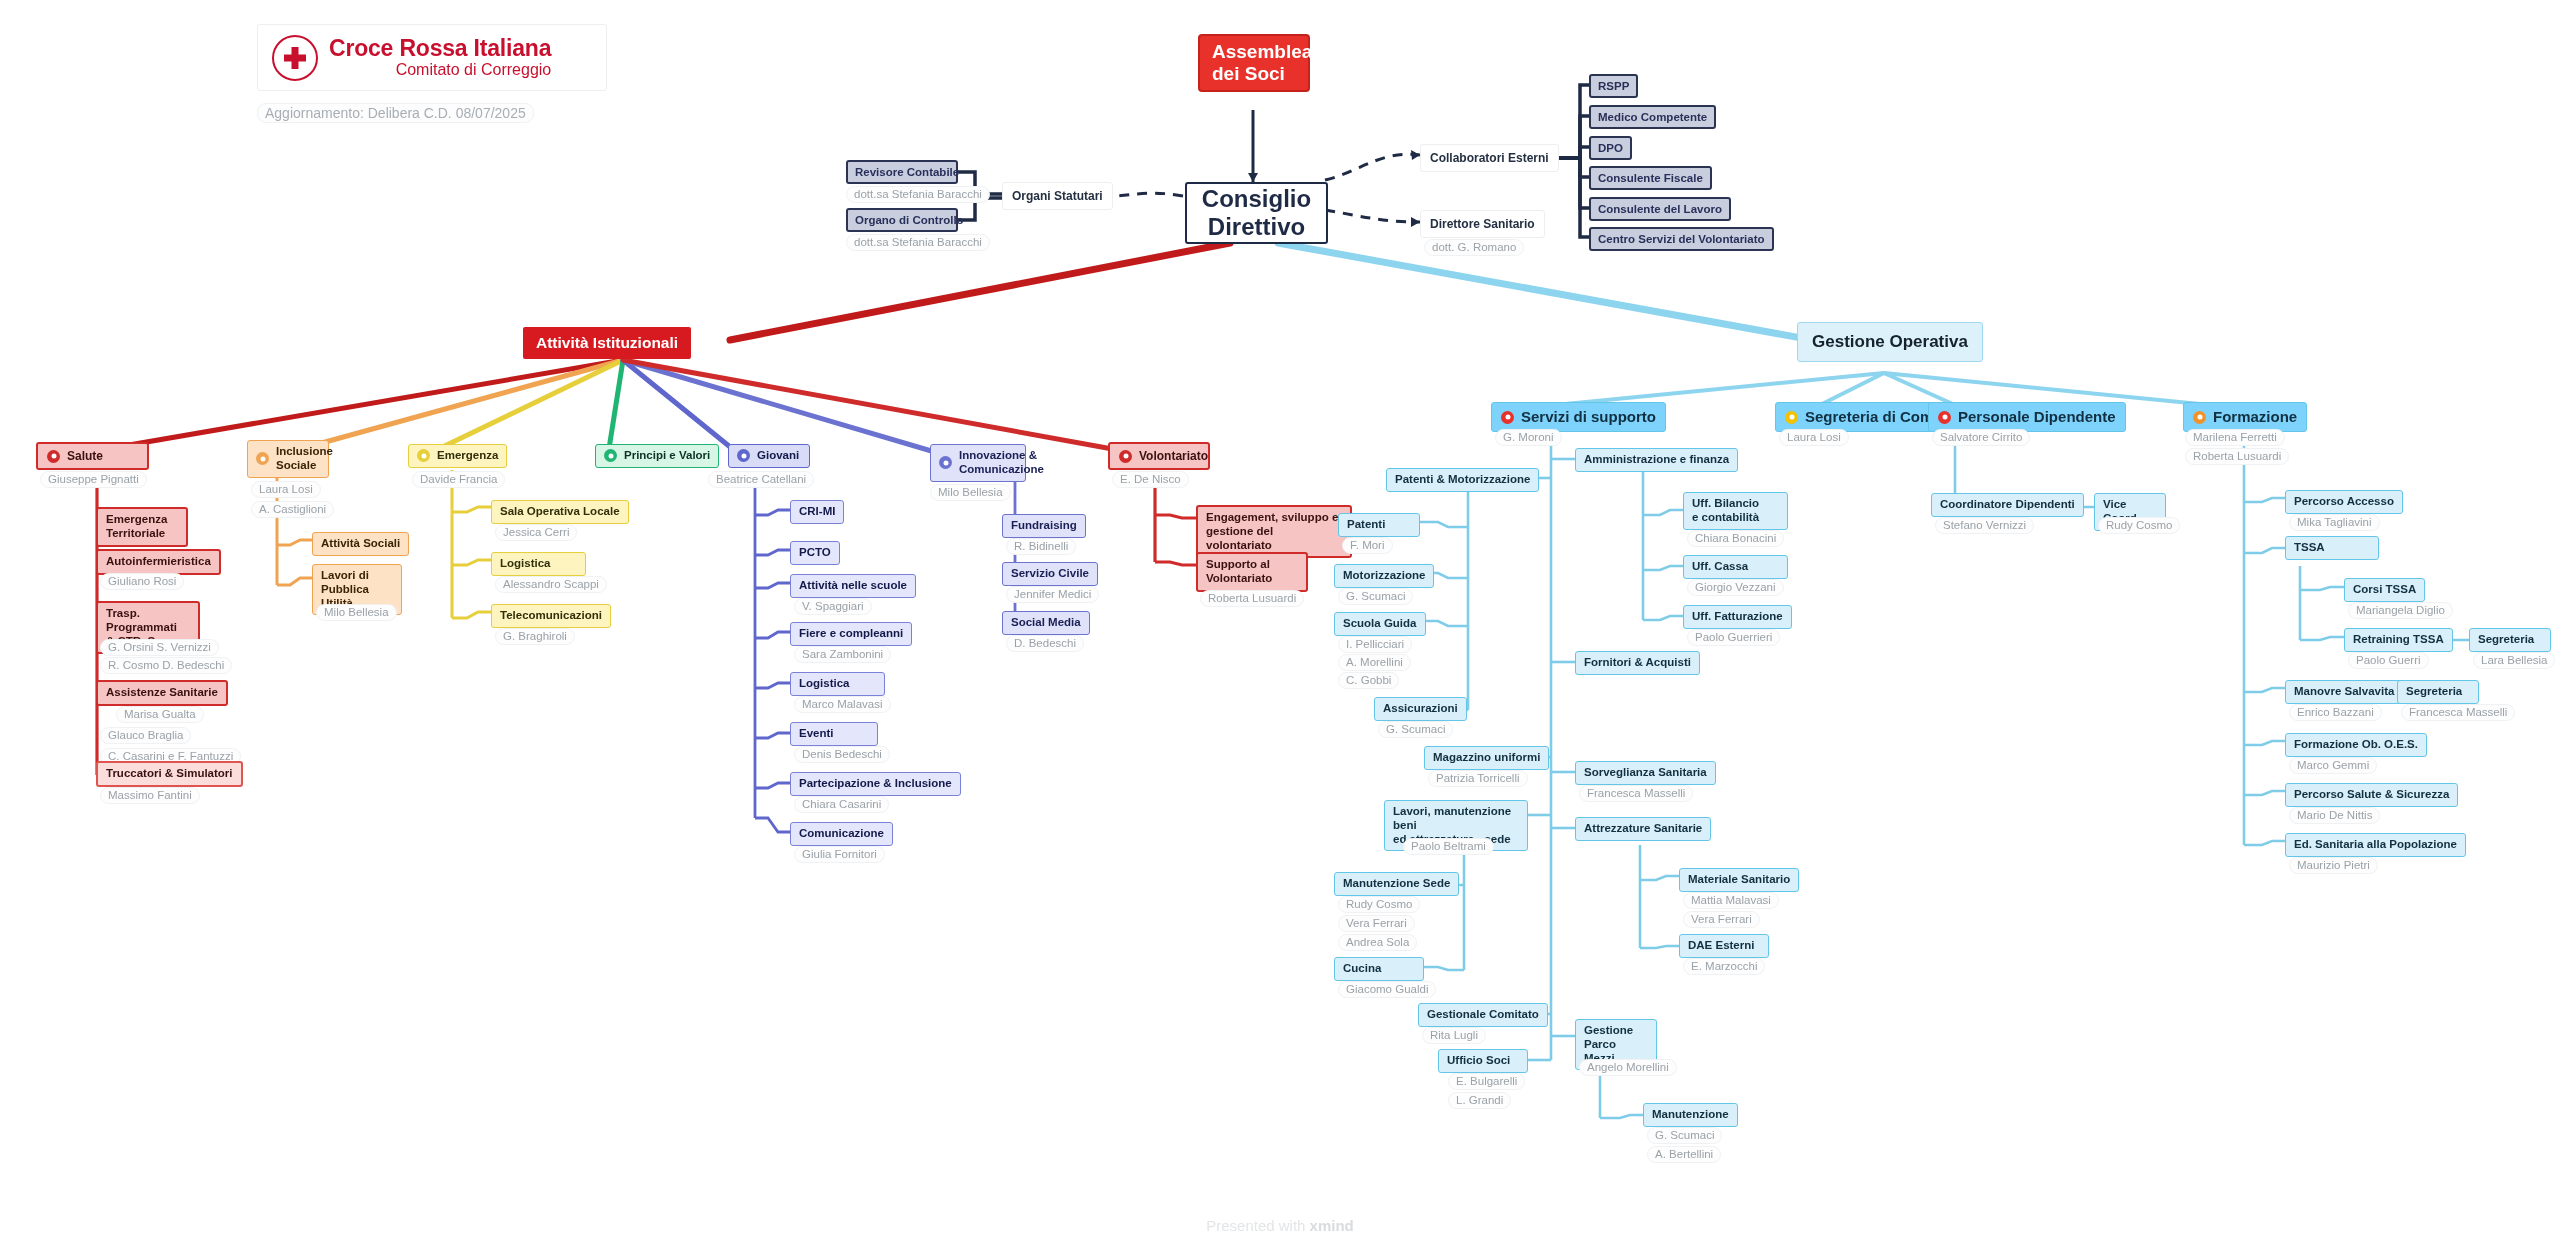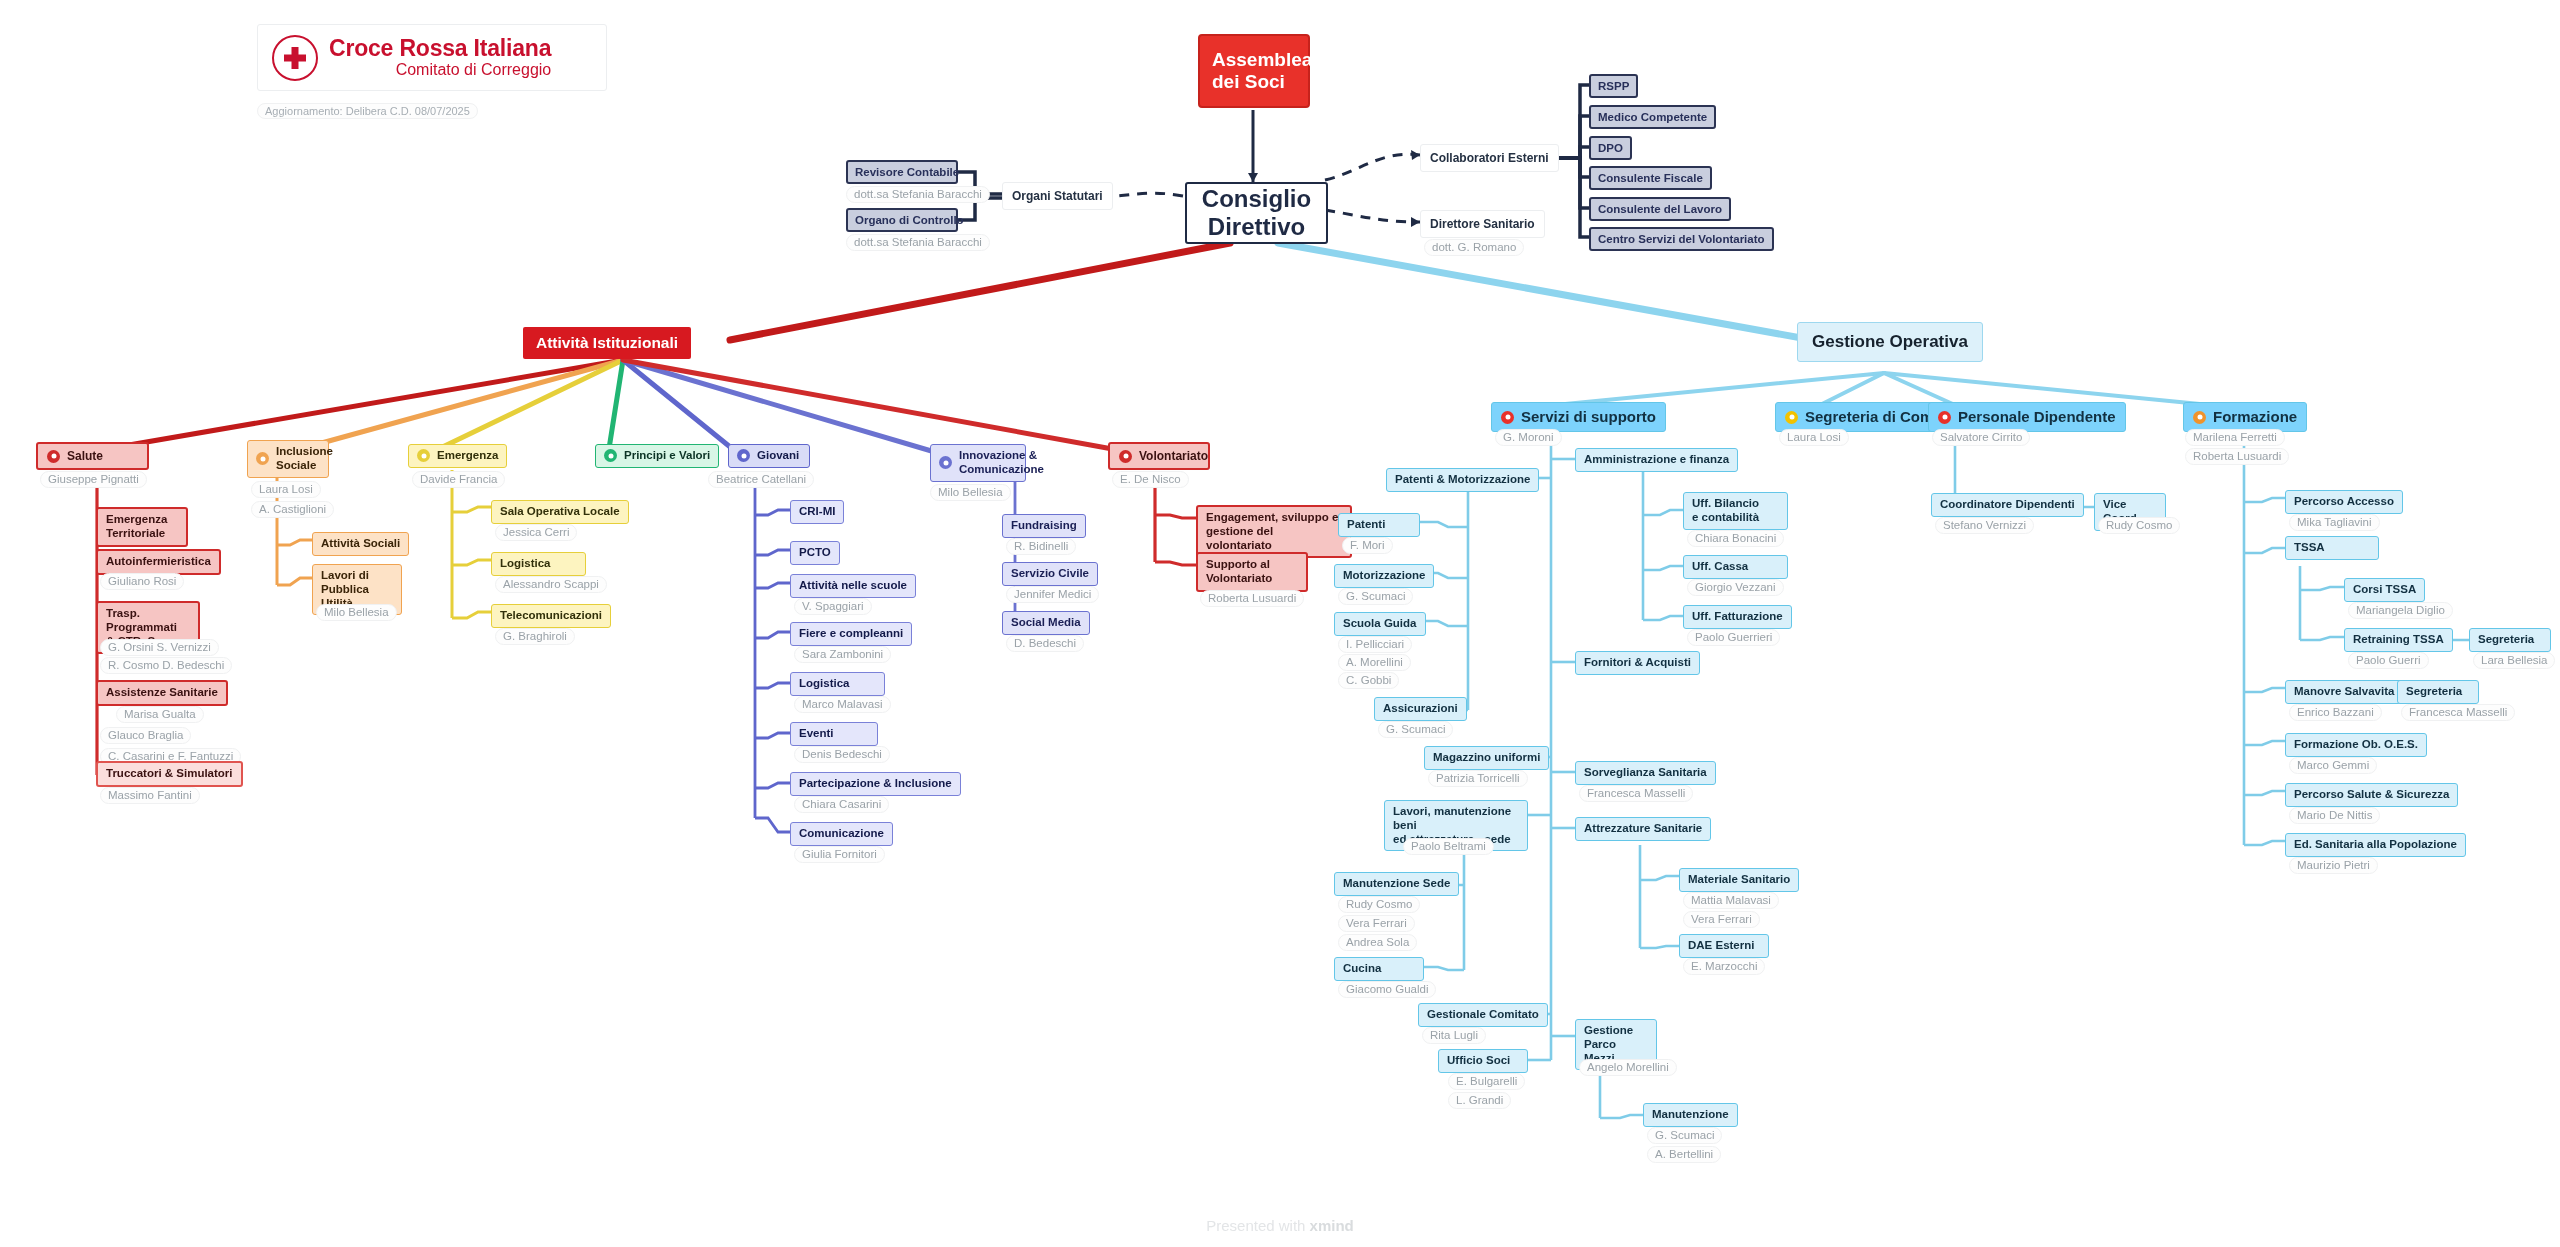--- a/index.html
+++ b/index.html
@@ -20,21 +20,21 @@
   .ico::after{content:"";position:absolute;left:50%;top:50%;width:5px;height:5px;
        transform:translate(-50%,-50%);background:#fff;border-radius:50%;}
 
   
   .person{position:absolute;font-size:11.5px;color:#9aa2a8;
           background:#fdfdfd;border:1px solid #f0f1f2;border-radius:9px;
           padding:1px 7px 2px 7px;white-space:nowrap;box-sizing:border-box;}
 
   
   .n-root{background:#e8312a;border:2px solid #c6221c;color:#fff;
-          font-weight:700;font-size:19px;line-height:1.15;padding:13px 12px;
+          font-weight:700;font-size:19px;line-height:1.15;padding:5px 12px;
           white-space:normal;border-radius:4px;}
   .n-plain{background:#fff;border:2px solid #1f2a44;color:#1f2a44;
            font-weight:700;font-size:24px;line-height:1.15;padding:10px 14px;white-space:normal;}
   .n-white{background:#fff;border:1px solid #eceef0;color:#243042;font-weight:700;
            font-size:12px;padding:6px 9px;}
   .n-grey{background:#c9cede;border:2px solid #2b3353;color:#28305a;
           font-weight:600;font-size:11.5px;padding:4px 7px;}
 
   .n-bigred{background:#d71920;border:none;color:#fff;font-weight:700;font-size:15.5px;
             padding:7px 13px;border-radius:2px;}
@@ -69,21 +69,21 @@
   #logo-card{position:absolute;left:257px;top:24px;width:350px;height:67px;
     background:#fff;border:1px solid #eceef0;border-radius:3px;
     display:flex;align-items:center;box-sizing:border-box;padding-left:14px;}
   #logo-mark{width:42px;height:42px;border-radius:50%;border:2.5px solid #c8102e;
     position:relative;flex:none;margin-right:11px;}
   #logo-mark .cx1,#logo-mark .cx2{position:absolute;background:#c8102e;}
   #logo-mark .cx1{left:50%;top:50%;transform:translate(-50%,-50%);width:22px;height:7px;}
   #logo-mark .cx2{left:50%;top:50%;transform:translate(-50%,-50%);width:7px;height:22px;}
   #logo-txt1{color:#c8102e;font-weight:700;font-size:23px;letter-spacing:-.2px;line-height:1.05;}
   #logo-txt2{color:#c8102e;font-weight:400;font-size:16px;line-height:1.2;text-align:right;}
-  #logo-date{position:absolute;left:257px;top:103px;font-size:11px;color:#a7aeb4;
+  #logo-date{position:absolute;left:257px;top:103px;font-size:14px;color:#a7aeb4;
     background:#fdfdfd;border:1px solid #f0f1f2;border-radius:9px;padding:1px 7px;}
 
   #watermark{position:absolute;left:0;top:1217px;width:2560px;text-align:center;
     font-size:15px;color:#e3e5e7;}
   #watermark b{color:#d9dcde;font-weight:700;}
 </style>
 </head>
 <body>
 
 <div id="canvas">

